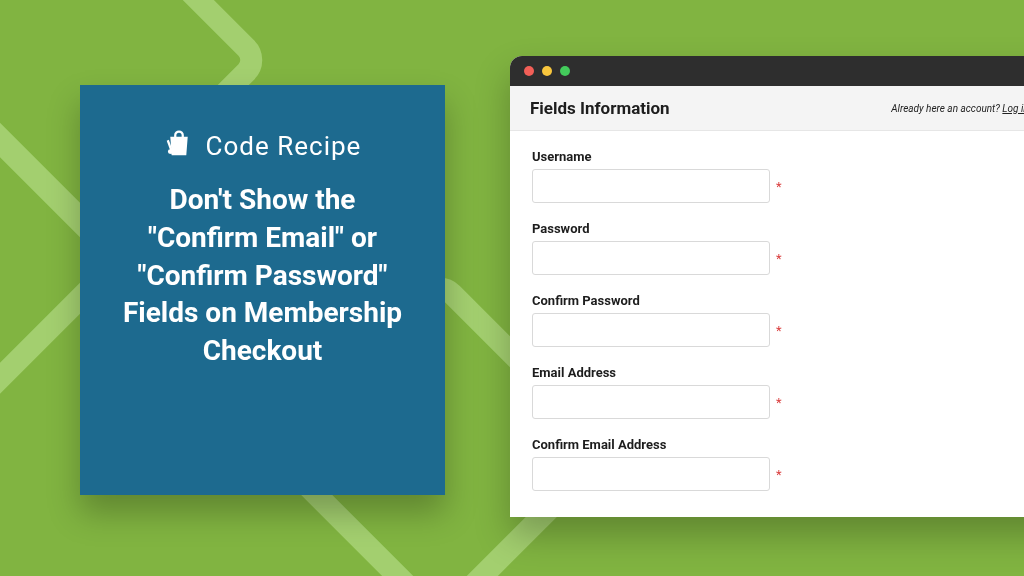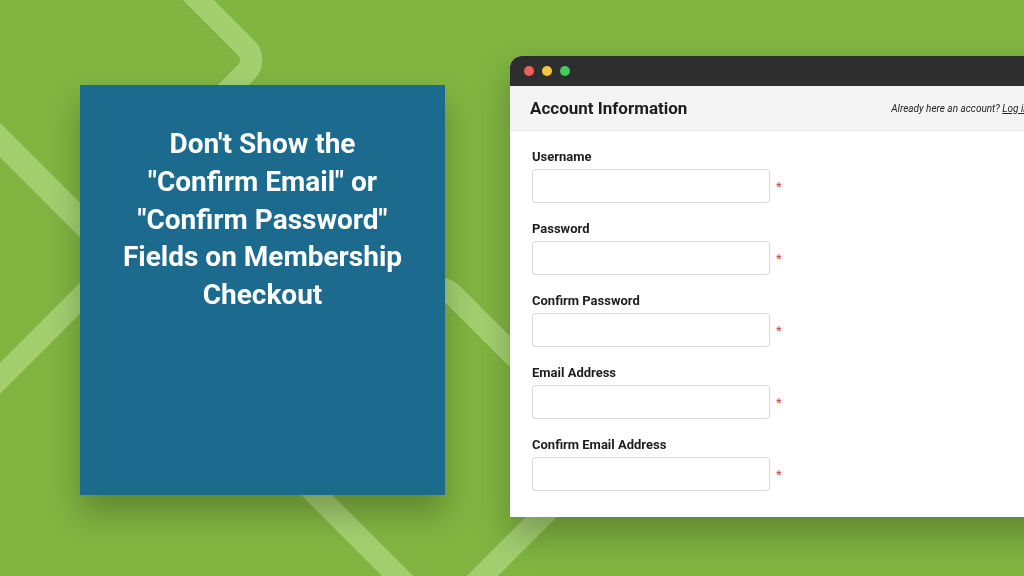--- a/index.html
+++ b/index.html
@@ -124,32 +124,43 @@
     .req { color: #d93a3a; font-size: 13px; }
   </style>
 </head>
 <body>
 
 <div class="diamond d3"></div>
 <div class="diamond d1"></div>
 <div class="diamond d2"></div>
 
 <div class="card">
+  <div class="brand-row">
+    <span>
+      <svg width="30" height="30" viewBox="0 0 24 24" fill="none" stroke="#fff" stroke-width="1.8">
+        <path d="M6 7h12l-1 13H7L6 7z" fill="#fff" stroke="#fff"></path>
+        <path d="M9 7V5a3 3 0 0 1 6 0v2" stroke="#fff" fill="none"></path>
+        <path d="M3 9l4 11" stroke="#fff"></path>
+        <circle cx="5" cy="18" r="1" fill="#fff"></circle>
+      </svg>
+    </span>
+    <span class="brand-text">Code Recipe</span>
+  </div>
   <div class="headline">Don't Show the "Confirm Email" or "Confirm Password" Fields on Membership Checkout</div>
 </div>
 
 <div class="browser">
   <div class="titlebar">
     <div class="dot red"></div>
     <div class="dot yellow"></div>
     <div class="dot green"></div>
   </div>
 
   <div class="section-header">
-    <div class="section-title">Account Information</div>
+    <div class="section-title">Fields Information</div>
     <div class="login-prompt">
       <span>Already here an account? </span><span class="login-link">Log in here</span>
     </div>
   </div>
 
   <div class="form-body">
 
     <div class="form-group">
       <label class="form-label">Username</label>
       <div class="input-row">

